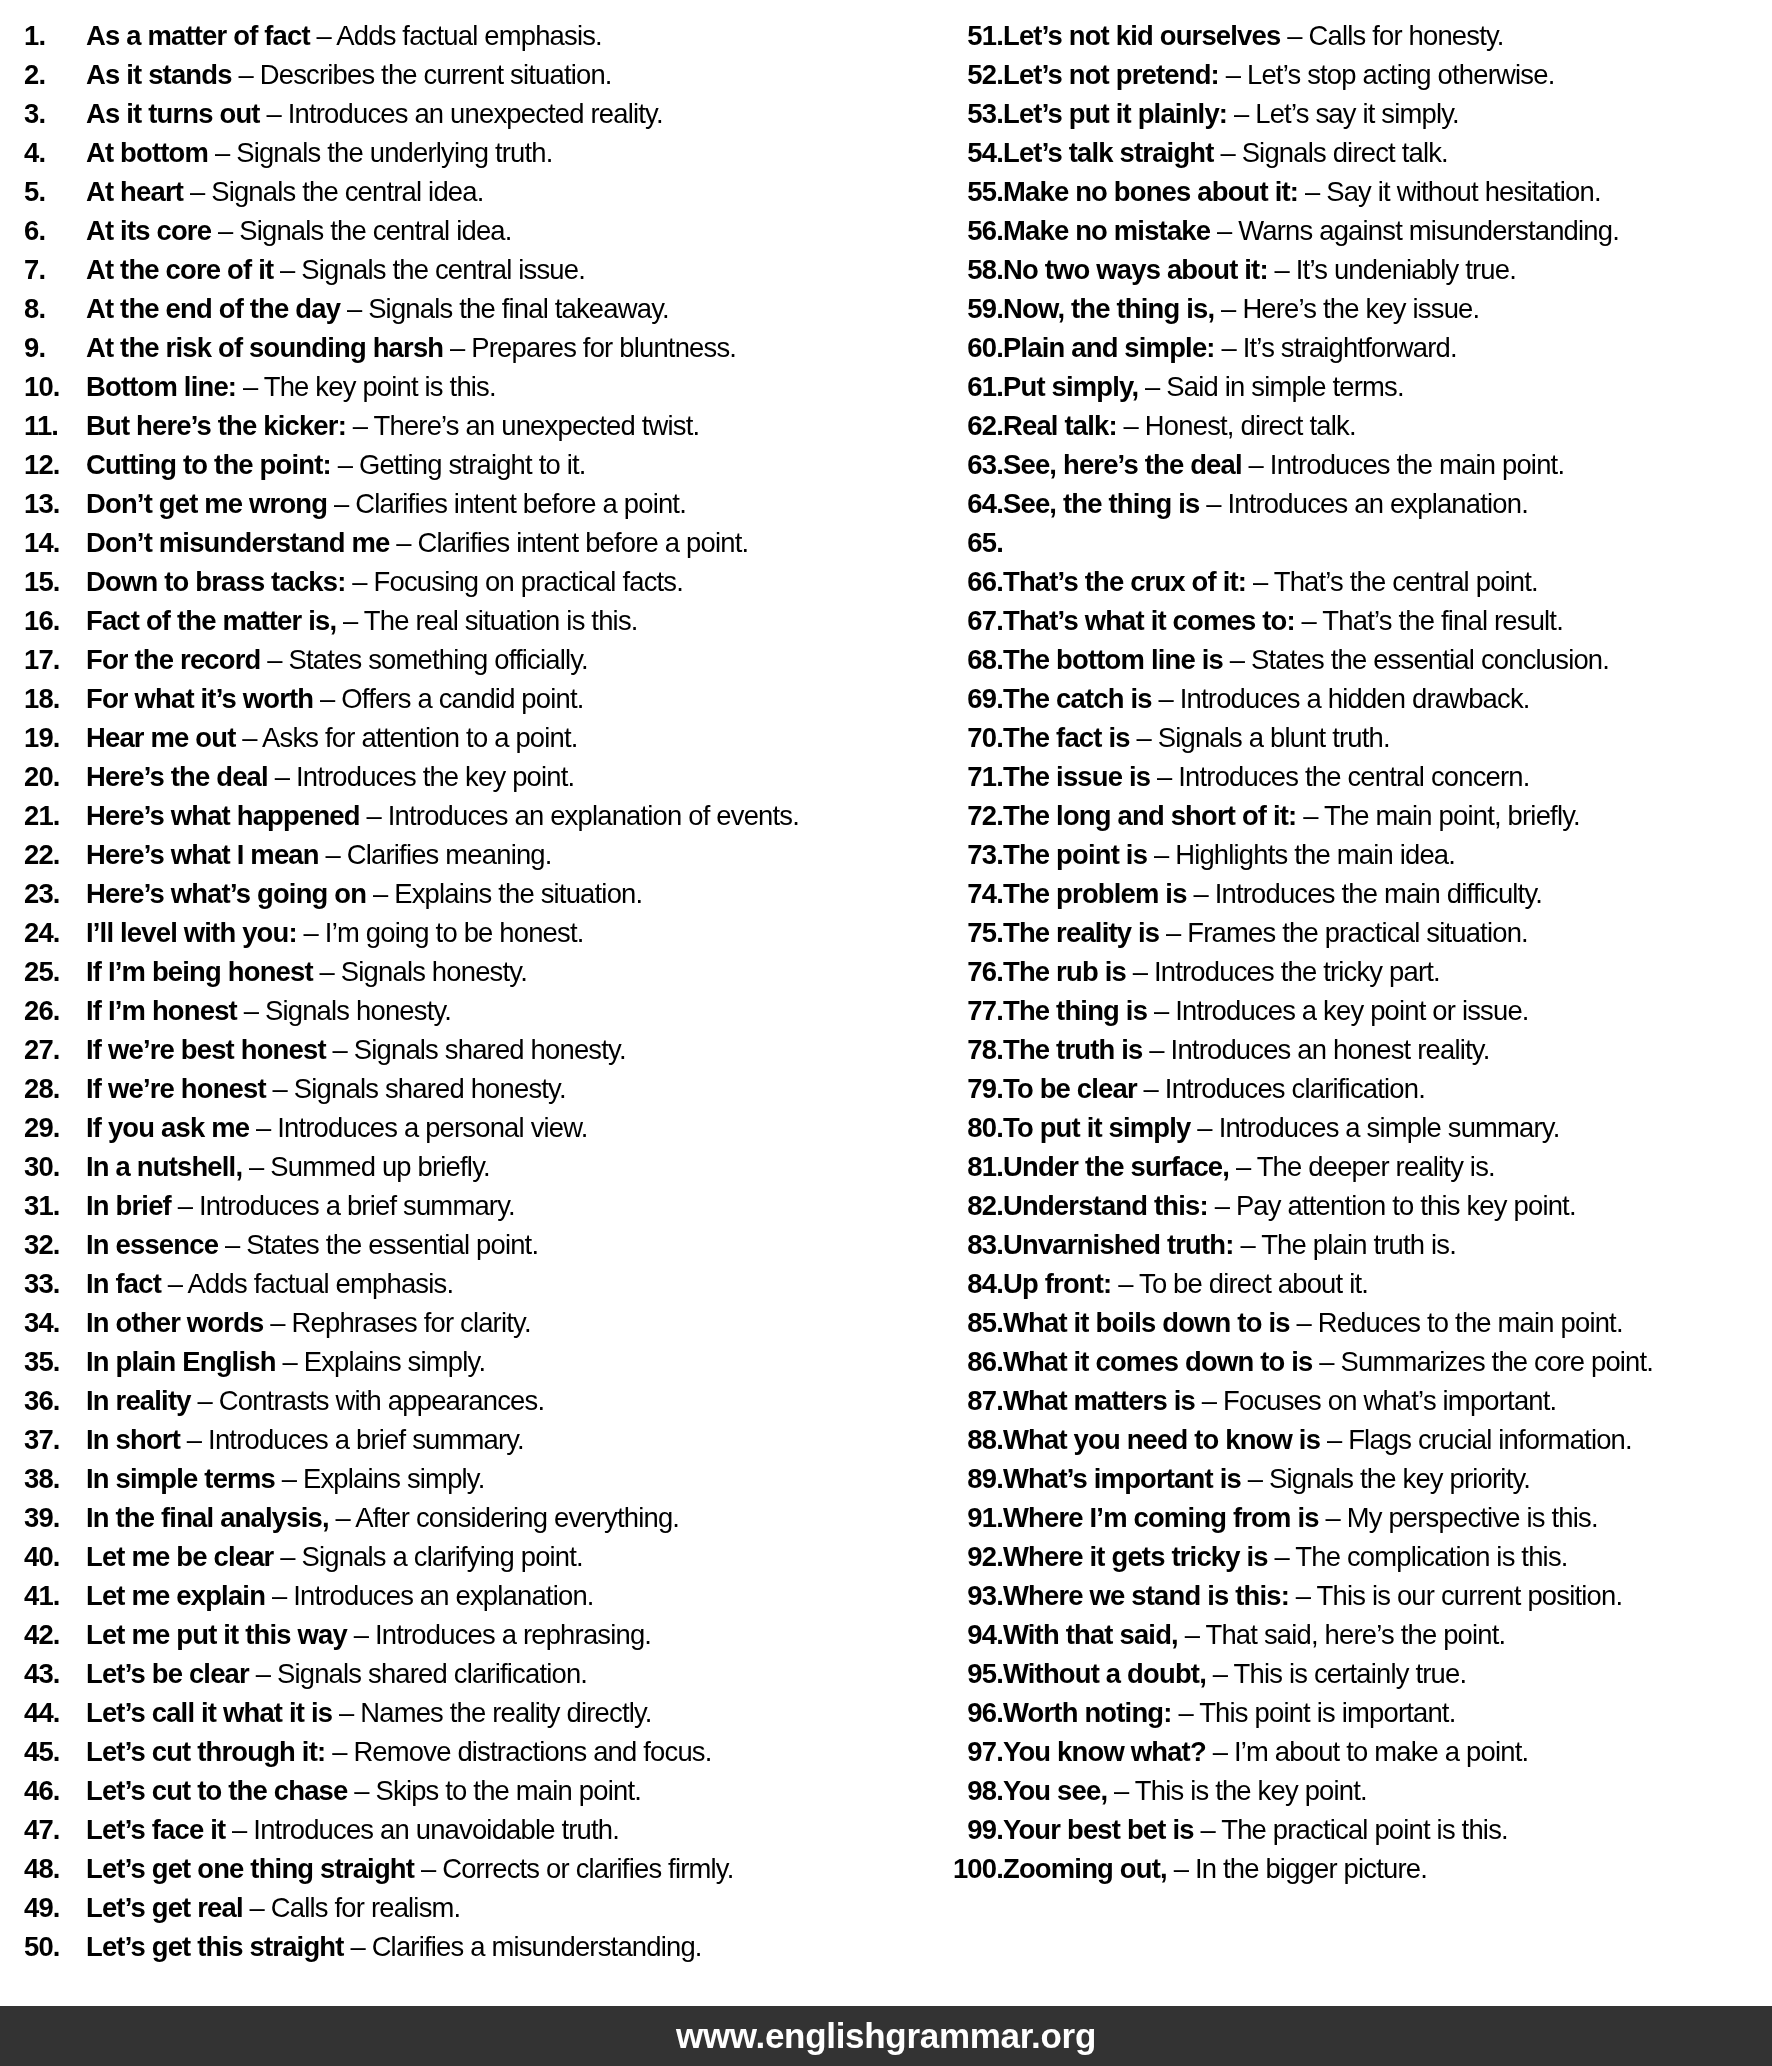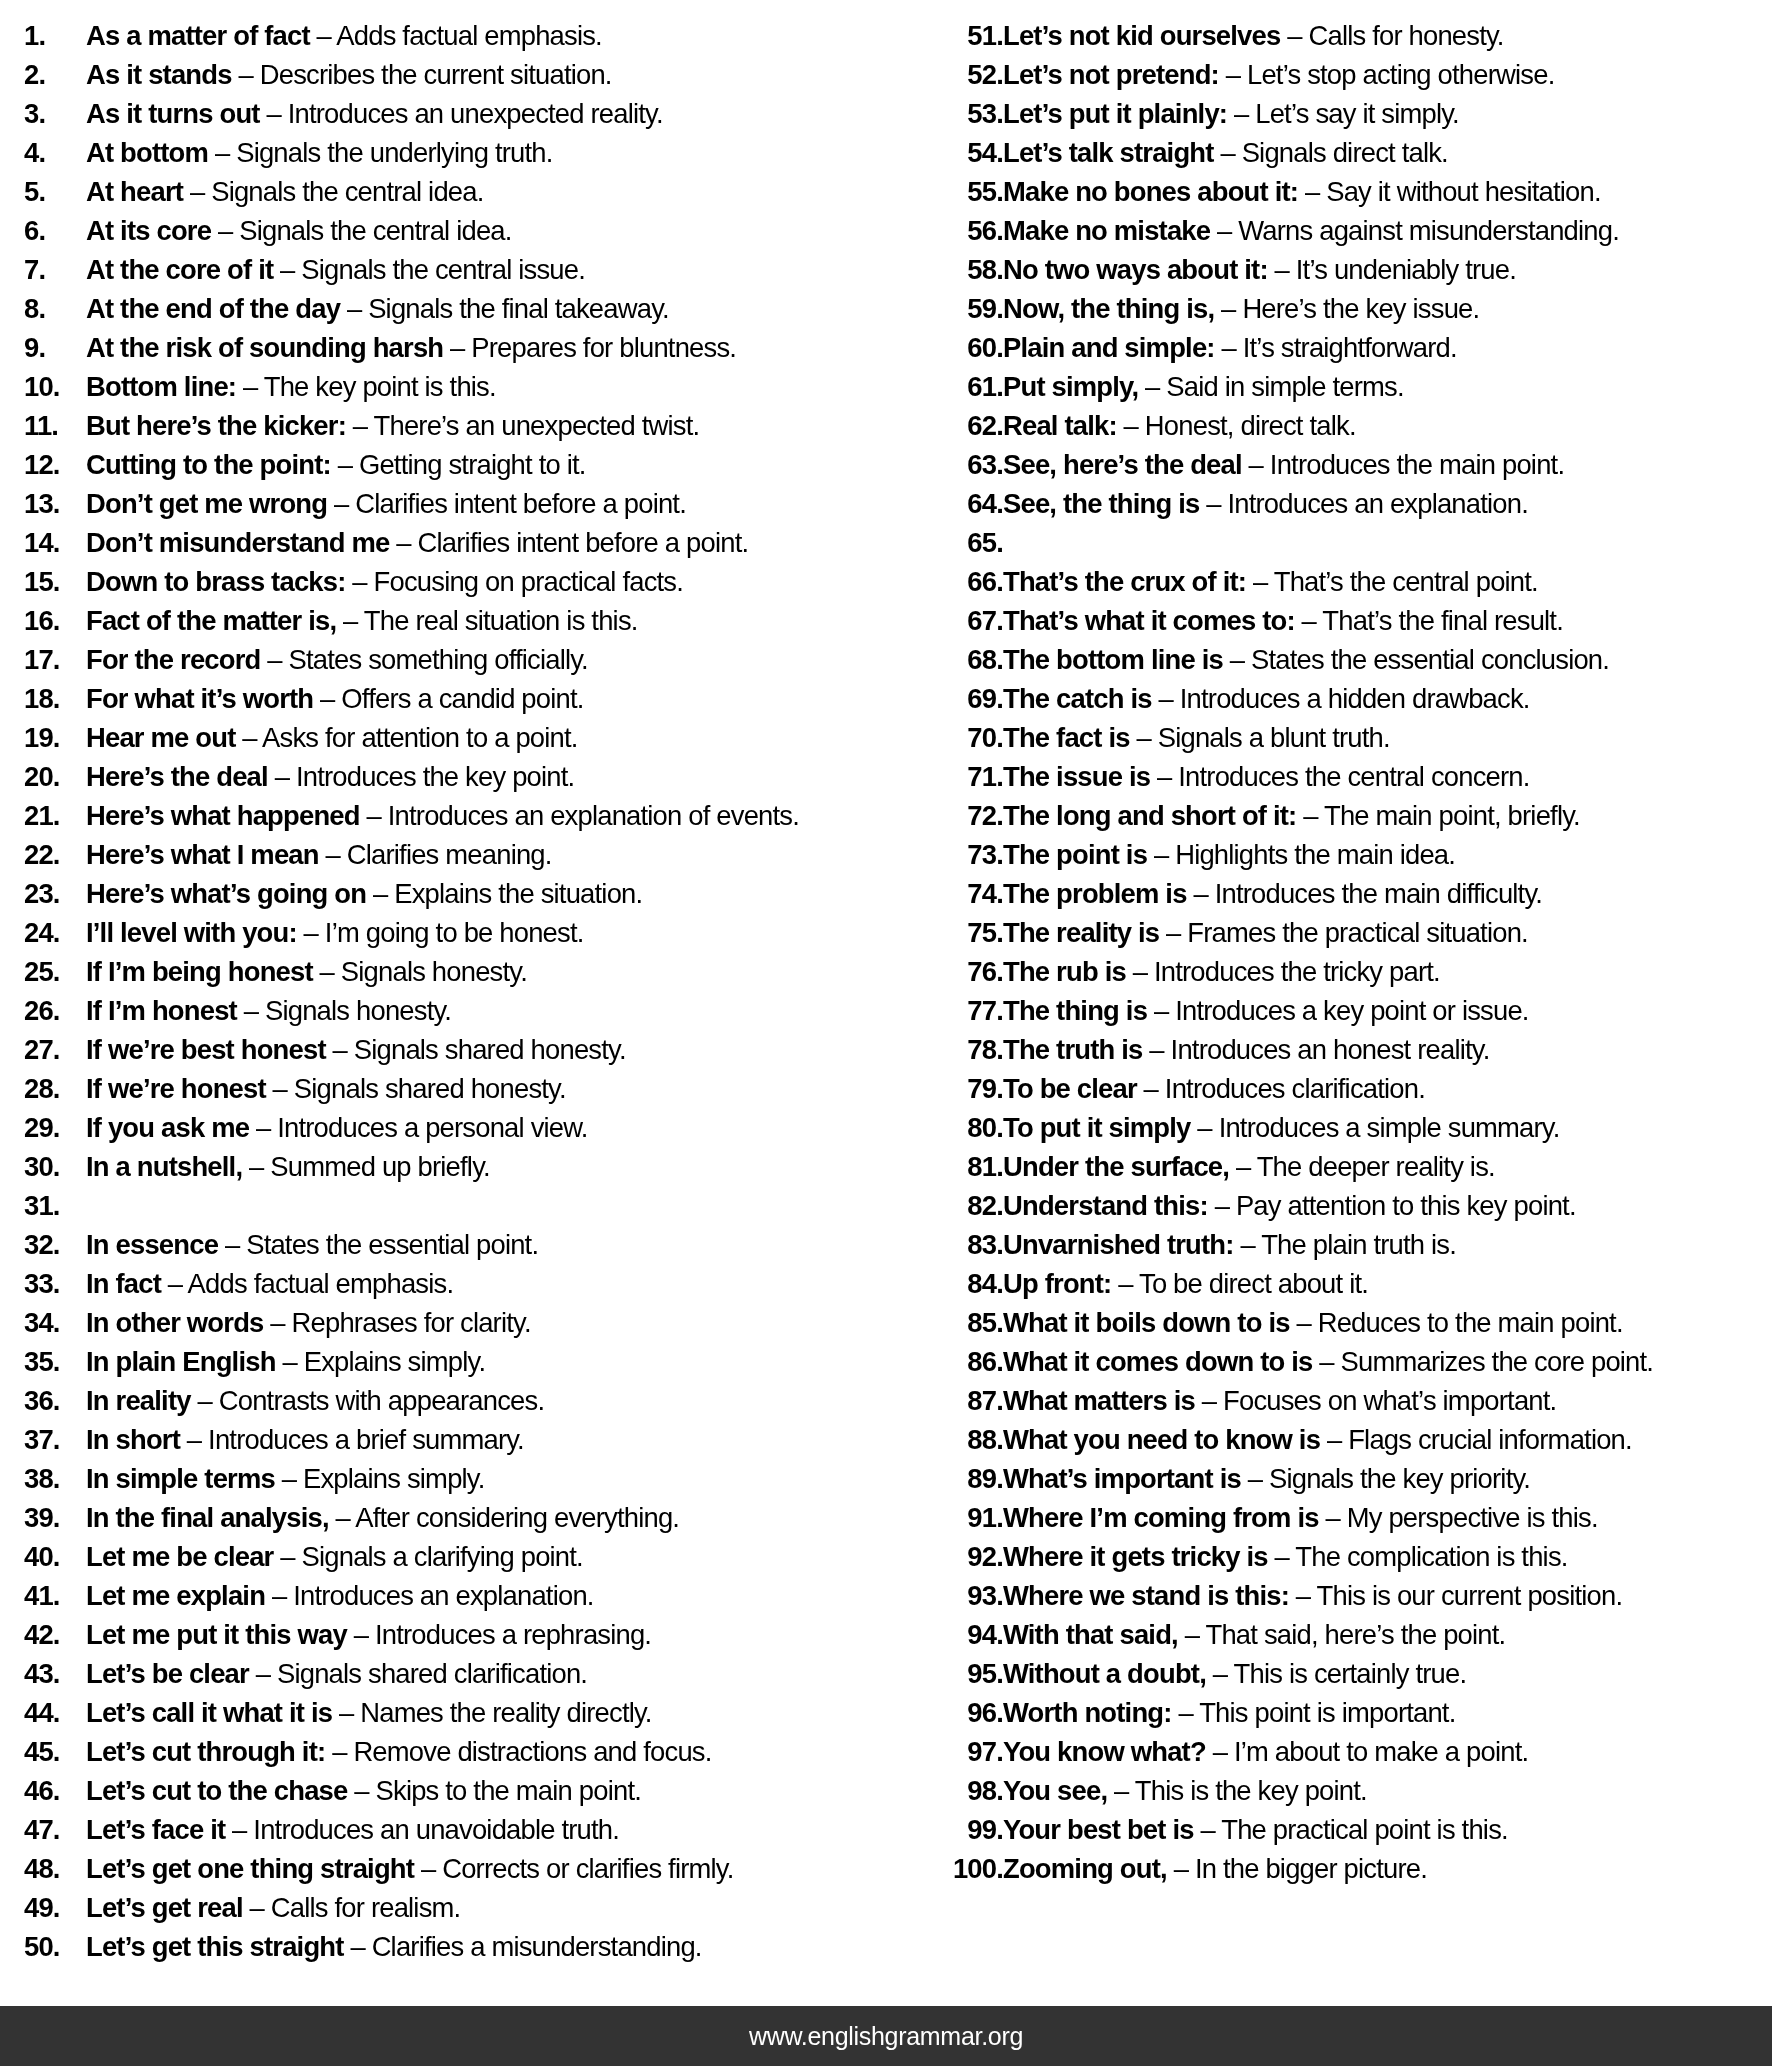--- a/index.html
+++ b/index.html
@@ -35,22 +35,22 @@
     top: 2006px;
     width: 100%;
     height: 60px;
     background: var(--footer-bg, #333333);
     display: flex;
     align-items: center;
     justify-content: center;
   }
   .url {
     color: var(--footer-fg, #ffffff);
-    font-weight: 400;
-    font-size: 25px;
+    font-weight: 700;
+    font-size: 35px;
     letter-spacing: -0.3px;
   }
 </style>
 </head>
 <body>
 
 <div class="page">
   <main class="columns">
     <div class="col" id="col-left">
         <div class="item">
@@ -168,20 +168,21 @@
         <div class="item">
           <span class="num">29.</span>
           <span class="body"><b class="phrase">If you ask me</b><span class="sep"> – </span><span class="def">Introduces a personal view.</span></span>
         </div>
         <div class="item">
           <span class="num">30.</span>
           <span class="body"><b class="phrase">In a nutshell,</b><span class="sep"> – </span><span class="def">Summed up briefly.</span></span>
         </div>
         <div class="item">
           <span class="num">31.</span>
+          <span class="body"><b class="phrase">In brief</b><span class="sep"> – </span><span class="def">Introduces a brief summary.</span></span>
         </div>
         <div class="item">
           <span class="num">32.</span>
           <span class="body"><b class="phrase">In essence</b><span class="sep"> – </span><span class="def">States the essential point.</span></span>
         </div>
         <div class="item">
           <span class="num">33.</span>
           <span class="body"><b class="phrase">In fact</b><span class="sep"> – </span><span class="def">Adds factual emphasis.</span></span>
         </div>
         <div class="item">

